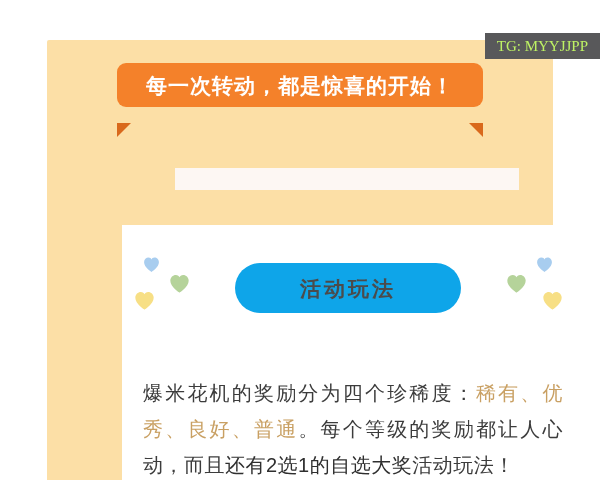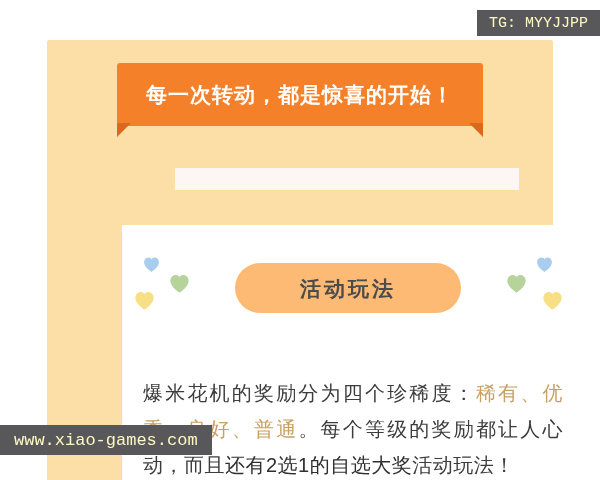--- a/index.html
+++ b/index.html
@@ -49,23 +49,23 @@
     left: 111px;
     top: 63px;
     width: 378px;
     height: 72px;
   }
   .banner-body {
     position: absolute;
     left: 6px;
     top: 0;
     width: 366px;
-    height: 63px;
+    height: 44px;
     background: #f4812a;
-    border-radius: 3px;
+    border-radius: 9px;
     display: flex;
     align-items: center;
     justify-content: center;
   }
   .banner-text {
     color: #ffffff;
     font-size: 21px;
     font-weight: bold;
     letter-spacing: 1px;
     white-space: nowrap;
@@ -106,21 +106,21 @@
     top: 25px;
     width: 452px;
     height: 78px;
   }
   .pill {
     position: absolute;
     left: 113px;
     top: 13px;
     width: 226px;
     height: 50px;
-    background: #fdba74;
+    background: #0ea5e9;
     border-radius: 26px;
     display: flex;
     align-items: center;
     justify-content: center;
   }
   .pill-text {
     font-size: 21px;
     font-weight: bold;
     color: #4b4b4b;
     letter-spacing: 3px;
@@ -155,25 +155,26 @@
     letter-spacing: 0.5px;
     text-align: justify;
   }
   .hl-gold { color: #c9a063; }
   .hl-bold { font-weight: normal; color: #2f2f2f; }
 
   
   .wm {
     position: absolute;
     background: #58585a;
-    color: #fef9c3;
-    font-family: Liberation Mono, monospace;
+    color: #bef264;
+    font-family: Liberation Serif, serif;
     display: flex;
     align-items: center;
     justify-content: center;
+    margin-top: 23px;
   }
   .wm-top {
     right: 0;
     top: 10px;
     height: 26px;
     padding: 0 12px;
     font-size: 15px;
   }
   .wm-bottom {
     left: 0;
@@ -240,15 +241,14 @@
 
   <div class="banner-wrap">
     <div class="banner-body">
       <span class="banner-text">每一次转动，都是惊喜的开始！</span>
     </div>
     <span class="banner-fold left"></span>
     <span class="banner-fold right"></span>
   </div>
 
   <div class="wm wm-top">TG: MYYJJPP</div>
-  <div class="wm wm-bottom">www.xiao-games.com</div>
 
 </div>
 
 </body></html>

